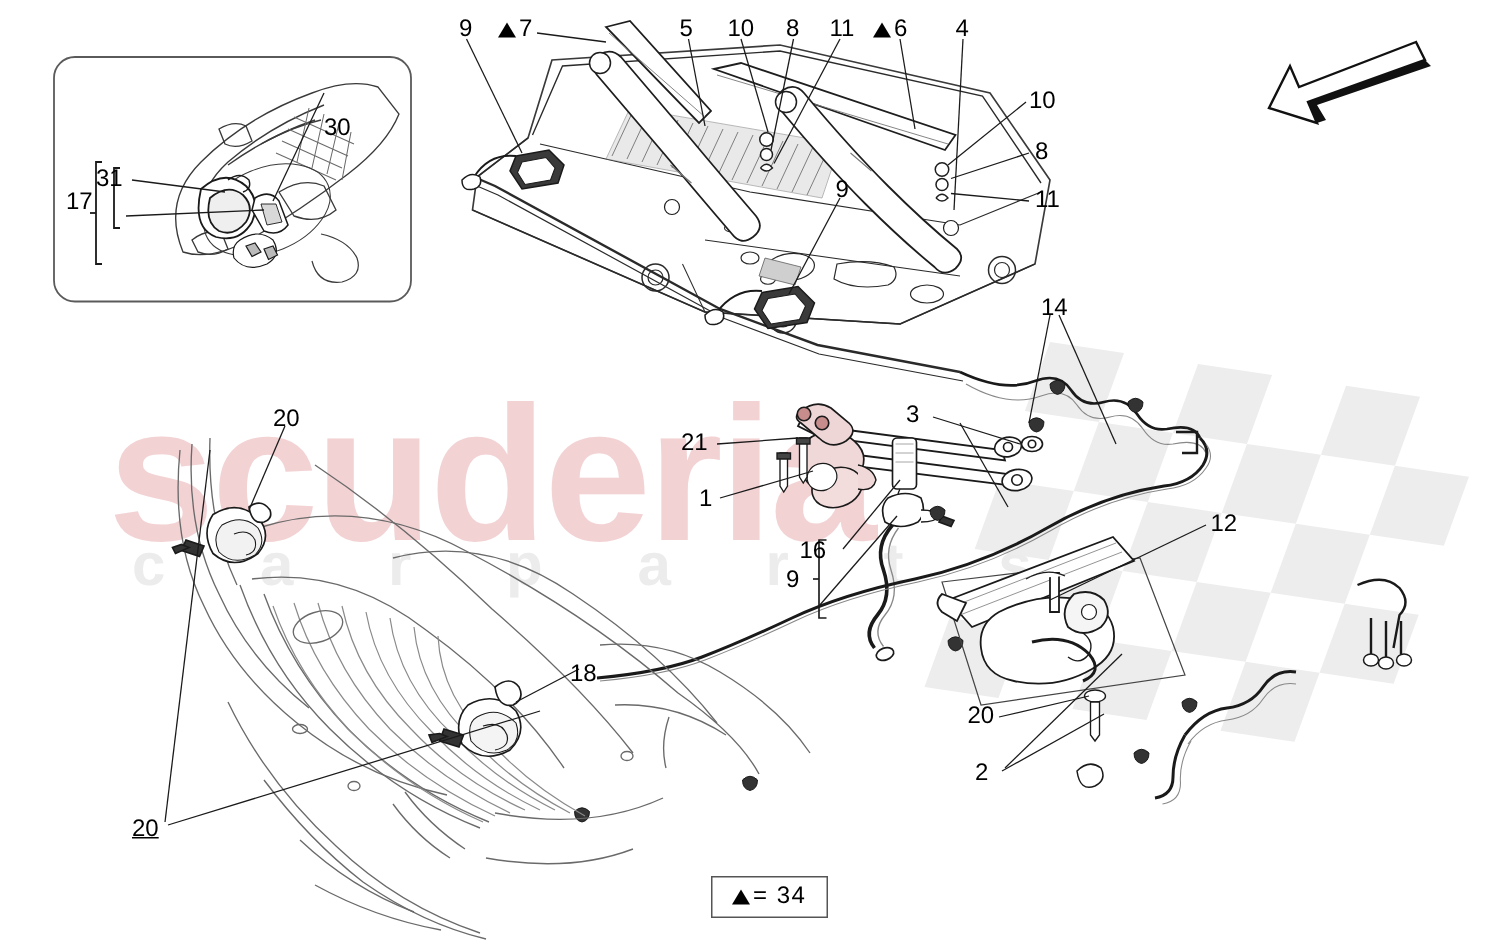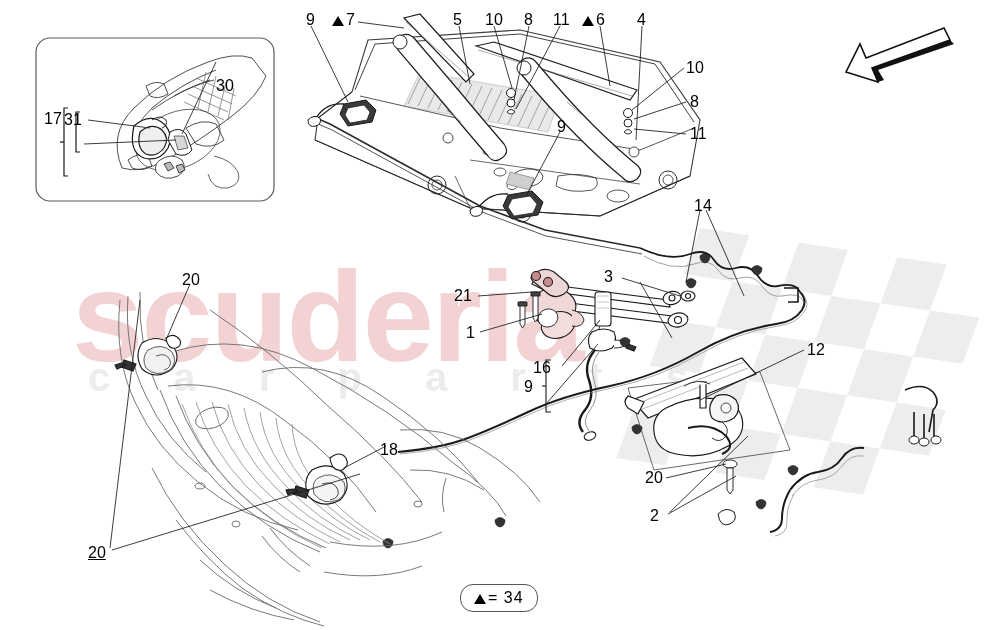--- a/index.html
+++ b/index.html
@@ -461,21 +461,21 @@
   <div class="lbl" style="left:454px;top:288px;">21</div>
   <div class="lbl" style="left:466px;top:325px;">1</div>
   <div class="lbl" style="left:807px;top:342px;">12</div>
   <div class="lbl" style="left:533px;top:360px;">16</div>
   <div class="lbl" style="left:524px;top:379px;">9</div>
   <div class="lbl" style="left:380px;top:442px;">18</div>
   <div class="lbl" style="left:645px;top:470px;">20</div>
   <div class="lbl" style="left:650px;top:508px;">2</div>
   <div class="lbl" style="left:88px;top:545px;text-decoration:underline;">20</div>
 
-  <div class="lbl" style="left:44px;top:111px;">17</div>
+  <div class="lbl" style="left:44px;top:127px;">17</div>
   <div class="lbl" style="left:64px;top:112px;">31</div>
   <div class="lbl" style="left:216px;top:45px;margin-top:33px;">30</div>
 
-  <div class="legend" style="left:460px;top:584px;border-radius:13px;">
+  <div class="legend" style="left:474px;top:584px;">
     <span class="tri"></span><span>= 34</span>
   </div>
 
 </div>
 
 </body></html>

